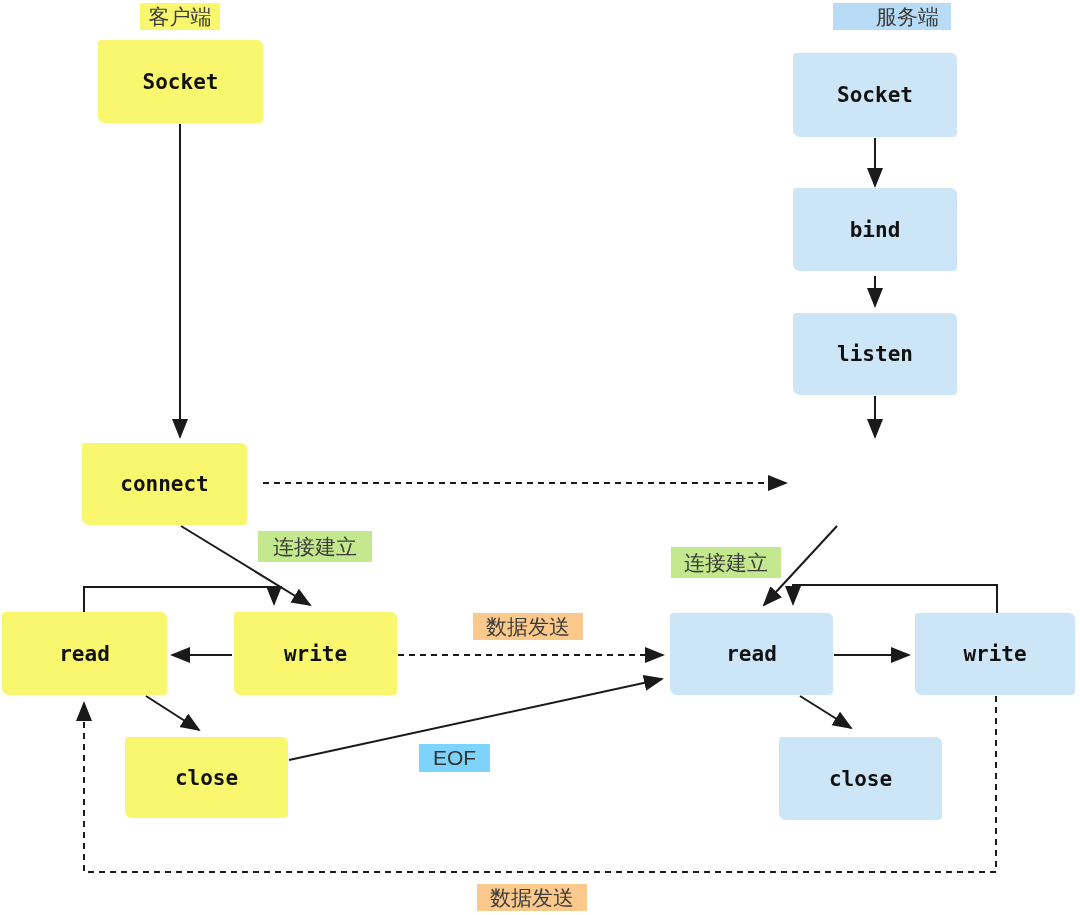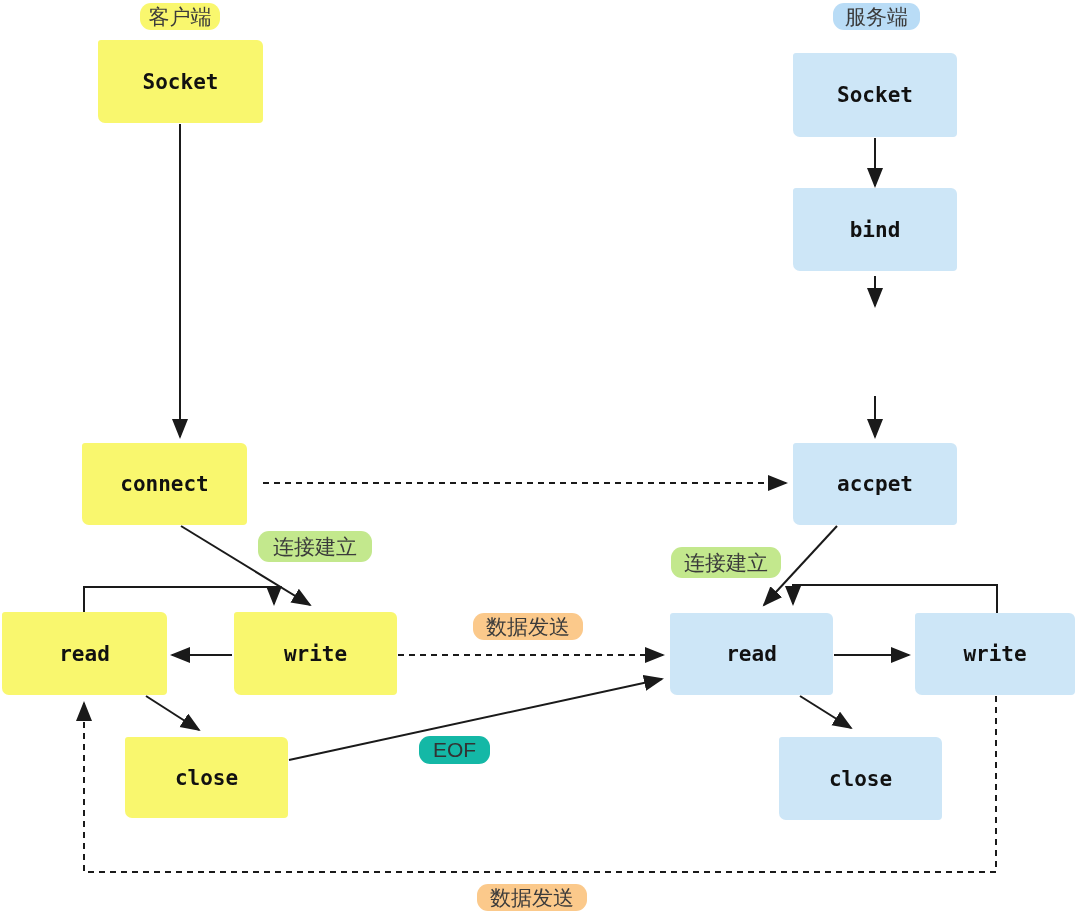--- a/index.html
+++ b/index.html
@@ -11,28 +11,28 @@
   .node{
     position:absolute;display:flex;align-items:center;justify-content:center;
     font-family:"DejaVu Sans Mono","DejaVu Sans",monospace;
     font-weight:700;font-size:21px;color:#111;
     border-radius:3px 6px 4px 7px;
   }
   .node.client{background:#f9f76e;}
   .node.server{background:#cde6f7;}
   .tag{
     position:absolute;display:flex;align-items:center;justify-content:center;
-    font-size:21px;color:#3b3b3b;white-space:nowrap;border-radius:11px;
+    font-size:21px;color:#3b3b3b;white-space:nowrap;
   }
   .tag.client-tag{background:#f9f76e;}
   .tag.server-tag{background:#b9dcf6;}
   .tag.pink{background:#f9c9cc;}
   .tag.green{background:#c3e88d;}
   .tag.orange{background:#fbc98b;text-align:center;}
-  .tag.gray{background:#14b8a6;color:#333;}
+  .tag.gray{background:#7dd3fc;color:#333;margin-top:8px;}
   svg line, svg polyline{stroke:#1a1a1a;}
 </style>
 </head>
 <body>
 
 <div class="canvas">
 
   <svg class="layer" width="1080" height="915" viewBox="0 0 1080 915">
     <defs>
       <marker id="arr" markerWidth="11" markerHeight="9" refX="9" refY="4" orient="auto">
@@ -67,31 +67,31 @@
     <polyline points="997,613 997,585 793,585 793,604" fill="none" stroke-width="2" marker-end="url(#arr)"></polyline>
 
     <line x1="834" y1="655" x2="909" y2="655" stroke-width="2" marker-end="url(#arr)"></line>
 
     <line x1="800" y1="696" x2="851" y2="728" stroke-width="2" marker-end="url(#arr)"></line>
 
     <polyline points="996,696 996,872 84,872 84,703" fill="none" stroke-width="2" stroke-dasharray="6,5" marker-end="url(#arr)"></polyline>
   </svg>
 
   <div class="tag client-tag" style="left:140px;top:3px;width:80px;height:27px;">客户端</div>
-  <div class="tag server-tag" style="left:833px;top:3px;width:87px;height:27px;">服务端</div>
+  <div class="tag server-tag" style="left:833px;top:3px;width:87px;height:27px;padding-left:31px;">服务端</div>
 
   <div class="node client" style="left:98px;top:40px;width:165px;height:83px;">Socket</div>
   <div class="node client" style="left:82px;top:443px;width:165px;height:82px;">connect</div>
   <div class="node client" style="left:2px;top:612px;width:165px;height:83px;">read</div>
   <div class="node client" style="left:234px;top:612px;width:163px;height:83px;">write</div>
   <div class="node client" style="left:125px;top:737px;width:163px;height:81px;">close</div>
 
   <div class="node server" style="left:793px;top:53px;width:164px;height:84px;">Socket</div>
   <div class="node server" style="left:793px;top:188px;width:164px;height:83px;">bind</div>
-  <div class="node server" style="left:793px;top:443px;width:164px;height:82px;">accpet</div>
+  <div class="node server" style="left:793px;top:313px;width:164px;height:82px;">listen</div>
   <div class="node server" style="left:670px;top:613px;width:163px;height:82px;">read</div>
   <div class="node server" style="left:915px;top:613px;width:160px;height:82px;">write</div>
   <div class="node server" style="left:779px;top:737px;width:163px;height:83px;">close</div>
 
   <div class="tag green" style="left:258px;top:531px;width:114px;height:31px;">连接建立</div>
   <div class="tag green" style="left:671px;top:547px;width:110px;height:31px;">连接建立</div>
   <div class="tag orange" style="left:473px;top:613px;width:110px;height:27px;">数据发送</div>
   <div class="tag gray" style="left:419px;top:736px;width:71px;height:28px;">EOF</div>
   <div class="tag orange" style="left:477px;top:884px;width:110px;height:27px;">数据发送</div>
 

